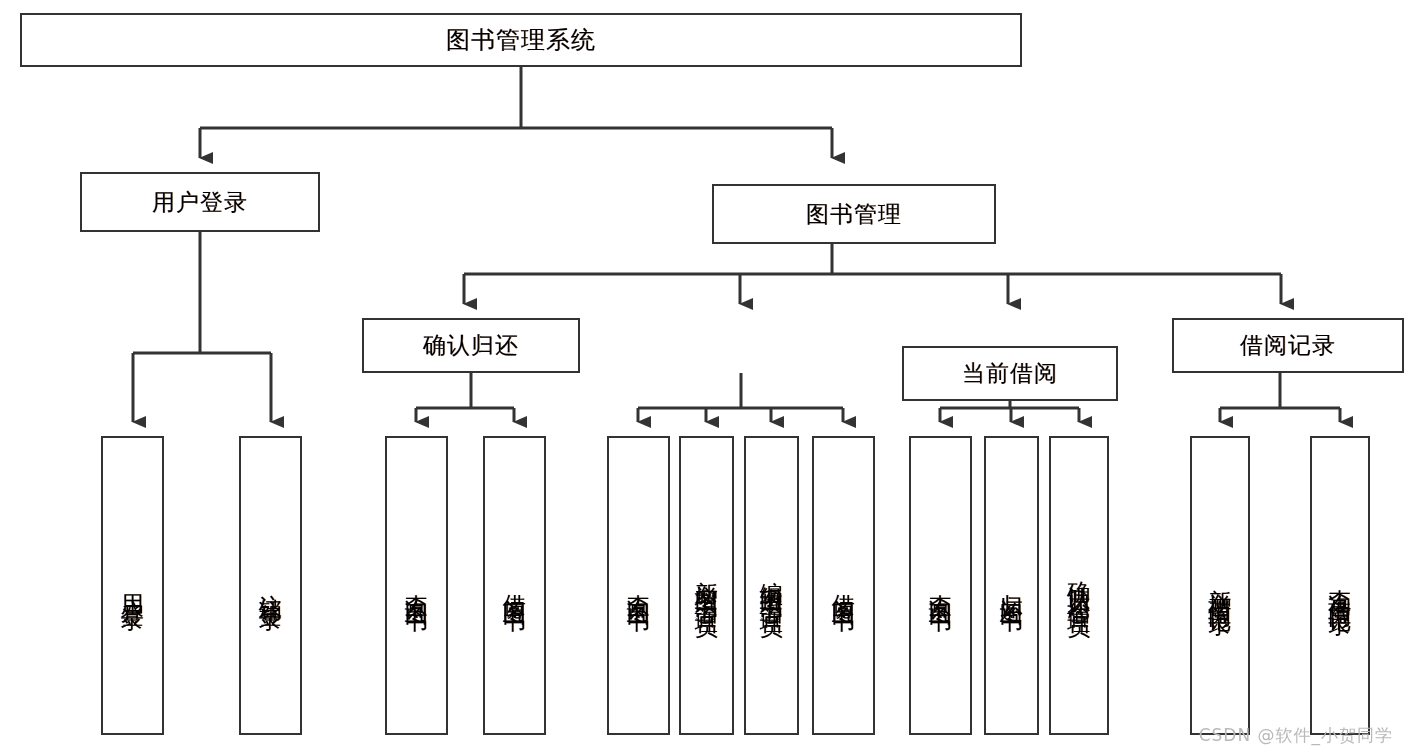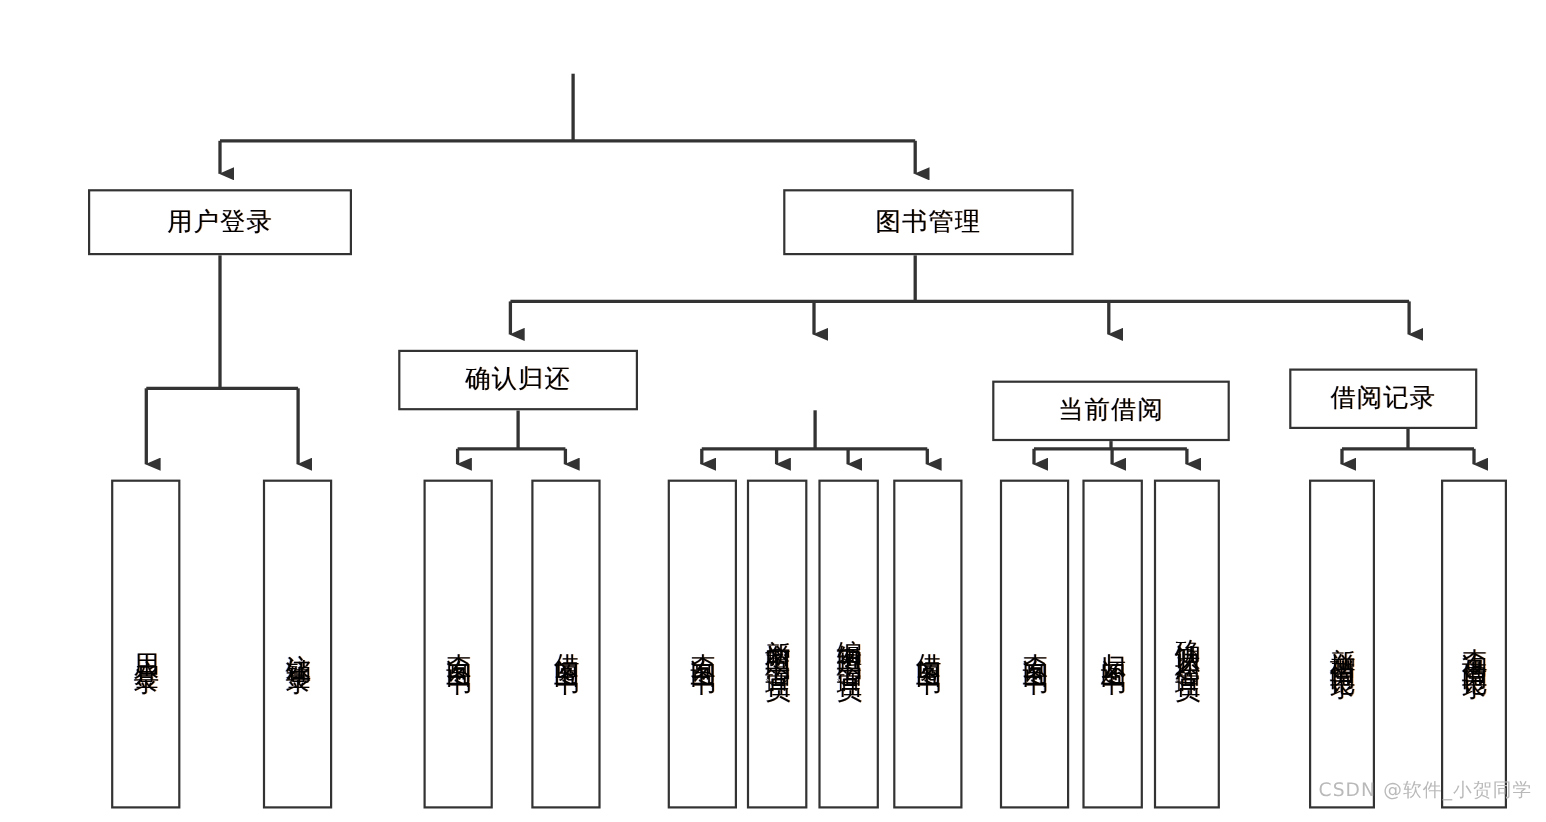--- a/index.html
+++ b/index.html
@@ -40,21 +40,21 @@
   .vtxt{
     writing-mode:vertical-rl;
     text-orientation:upright;
     letter-spacing:5px;
     line-height:1.06;
     white-space:pre-line;
     text-align:center;
   }
   .wm{
     position:absolute;
-    right:12px;bottom:17px;
+    right:12px;bottom:0;
     font-size:17px;
     color:#b9b9b9;
     letter-spacing:1px;
     white-space:nowrap;
     pointer-events:none;
   }
 </style>
 </head>
 <body>
 
@@ -104,27 +104,28 @@
       <path d="M1011,408 L1011,422" marker-end="url(#arw)"></path>
       <path d="M1079,408 L1079,422" marker-end="url(#arw)"></path>
 
       <path d="M1280,373 L1280,408"></path>
       <path d="M1220,408 L1340,408"></path>
       <path d="M1220,408 L1220,422" marker-end="url(#arw)"></path>
       <path d="M1340,408 L1340,422" marker-end="url(#arw)"></path>
     </g>
   </svg>
 
+  <div class="node h root" id="root-node" style="left: 20px; top: 13px; width: 1002px; height: 54px;">图书管理系统</div>
 
   <div class="node h" id="l1-0" style="left: 80px; top: 172px; width: 240px; height: 60px;">用户登录</div>
-  <div class="node h" id="l1-1" style="left: 712px; top: 172px; width: 264px; height: 60px;">图书管理</div>
+  <div class="node h" id="l1-1" style="left: 712px; top: 184px; width: 284px; height: 60px;">图书管理</div>
 
   <div class="node h" id="l2-0" style="left: 362px; top: 318px; width: 218px; height: 55px;">确认归还</div>
   <div class="node h" id="l2-2" style="left: 902px; top: 318px; width: 216px; height: 55px; margin-top: 28px;">当前借阅</div>
-  <div class="node h" id="l2-3" style="left: 1172px; top: 335px; width: 171px; height: 55px;">借阅记录</div>
+  <div class="node h" id="l2-3" style="left: 1172px; top: 318px; width: 232px; height: 55px;">借阅记录</div>
 
   <div id="leaf-host">
       <div class="node v" style="left: 101px; top: 436px; width: 63px; height: 299px;">
         <span class="vtxt">用户登录</span>
       </div>
       <div class="node v" style="left: 239px; top: 436px; width: 63px; height: 299px;">
         <span class="vtxt">注销登录</span>
       </div>
       <div class="node v" style="left: 385px; top: 436px; width: 63px; height: 299px;">
         <span class="vtxt">查询图书</span>

